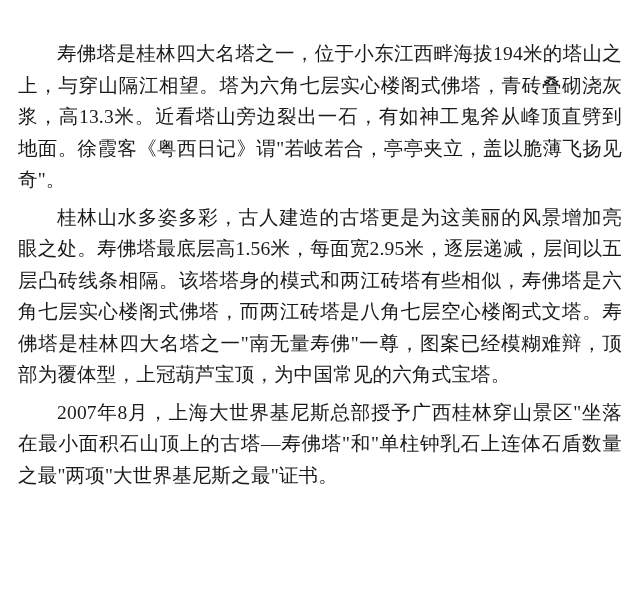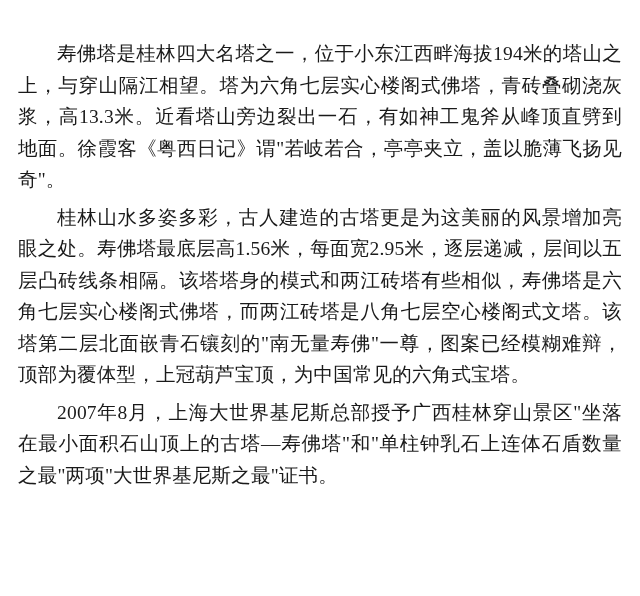--- a/index.html
+++ b/index.html
@@ -33,15 +33,15 @@
   }
   .para:last-child {
     margin-bottom: 0;
   }
 </style>
 </head>
 <body>
 
 <div id="doc">
   <p class="para">寿佛塔是桂林四大名塔之一，位于小东江西畔海拔194米的塔山之上，与穿山隔江相望。塔为六角七层实心楼阁式佛塔，青砖叠砌浇灰浆，高13.3米。近看塔山旁边裂出一石，有如神工鬼斧从峰顶直劈到地面。徐霞客《粤西日记》谓"若岐若合，亭亭夹立，盖以脆薄飞扬见奇"。</p>
-  <p class="para">桂林山水多姿多彩，古人建造的古塔更是为这美丽的风景增加亮眼之处。寿佛塔最底层高1.56米，每面宽2.95米，逐层递减，层间以五层凸砖线条相隔。该塔塔身的模式和两江砖塔有些相似，寿佛塔是六角七层实心楼阁式佛塔，而两江砖塔是八角七层空心楼阁式文塔。该塔第二层北面嵌青石镶刻的"南无量寿佛"一尊，图案已经模糊难辩，顶部为覆体型，上冠葫芦宝顶，为中国常见的六角式宝塔。</p>
+  <p class="para">桂林山水多姿多彩，古人建造的古塔更是为这美丽的风景增加亮眼之处。寿佛塔最底层高1.56米，每面宽2.95米，逐层递减，层间以五层凸砖线条相隔。该塔塔身的模式和两江砖塔有些相似，寿佛塔是六角七层实心楼阁式佛塔，而两江砖塔是八角七层空心楼阁式文塔。寿佛塔是桂林四大名塔之一"南无量寿佛"一尊，图案已经模糊难辩，顶部为覆体型，上冠葫芦宝顶，为中国常见的六角式宝塔。</p>
   <p class="para">2007年8月，上海大世界基尼斯总部授予广西桂林穿山景区"坐落在最小面积石山顶上的古塔—寿佛塔"和"单柱钟乳石上连体石盾数量之最"两项"大世界基尼斯之最"证书。</p>
 </div>
 
 </body></html>

